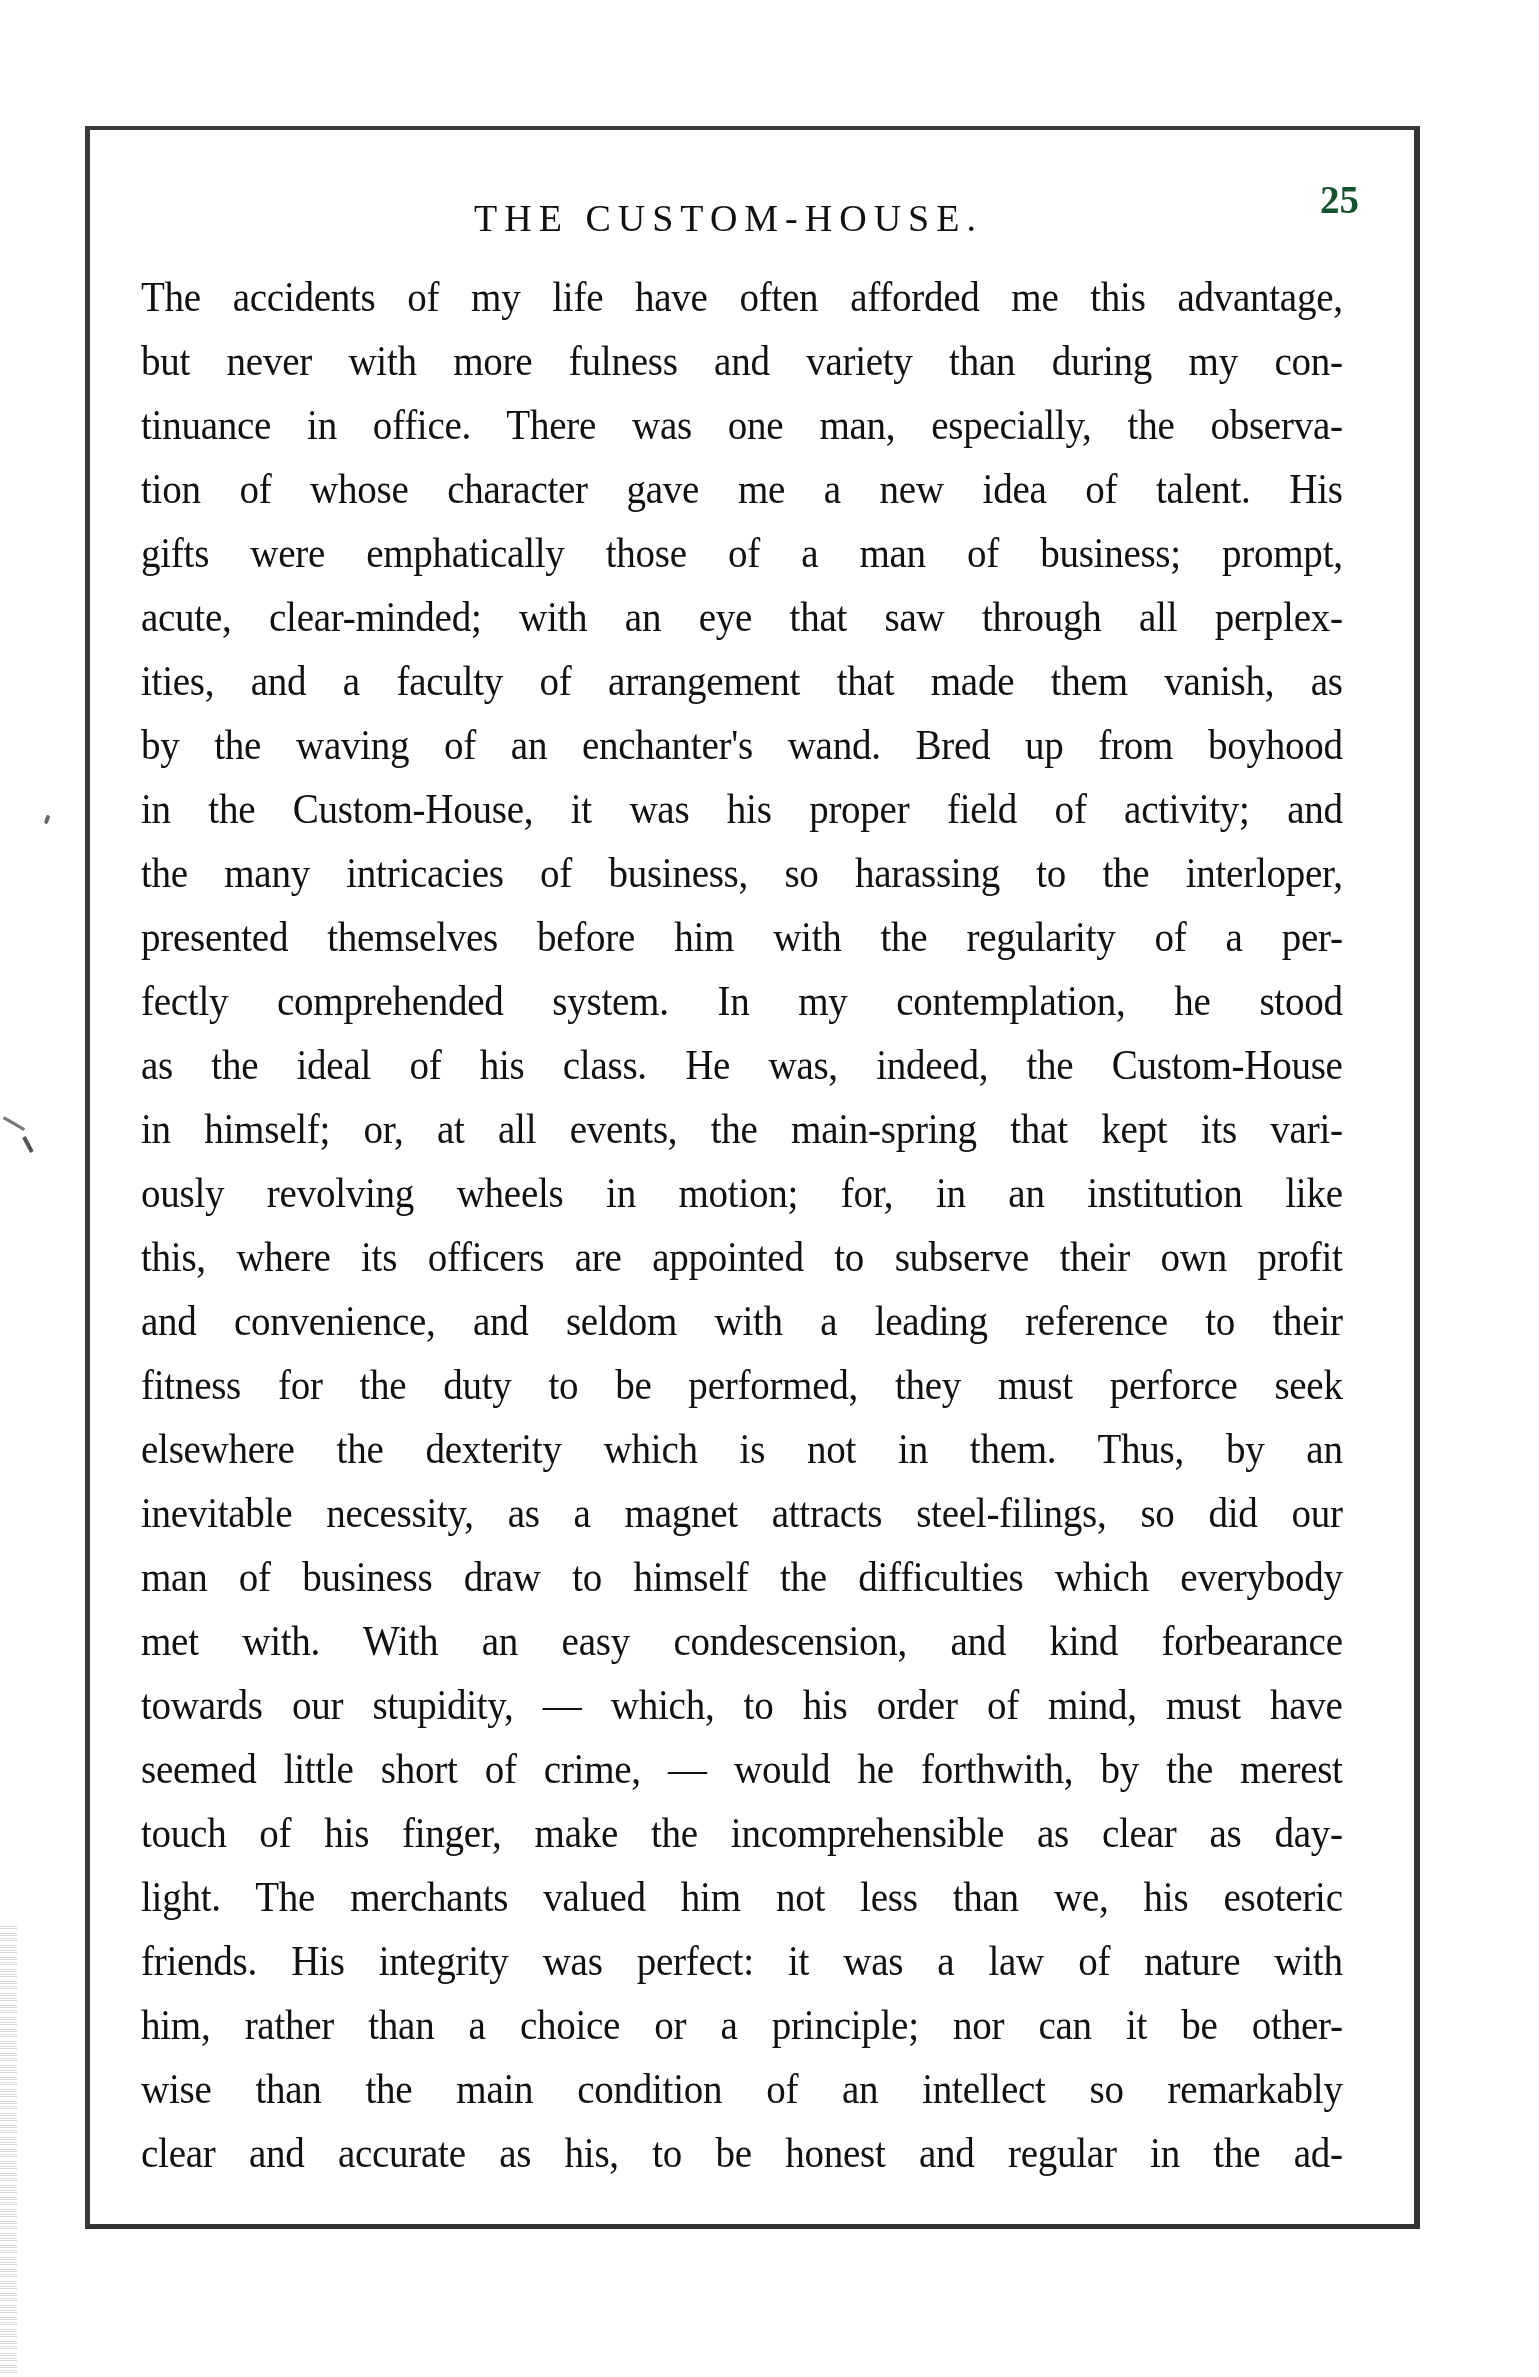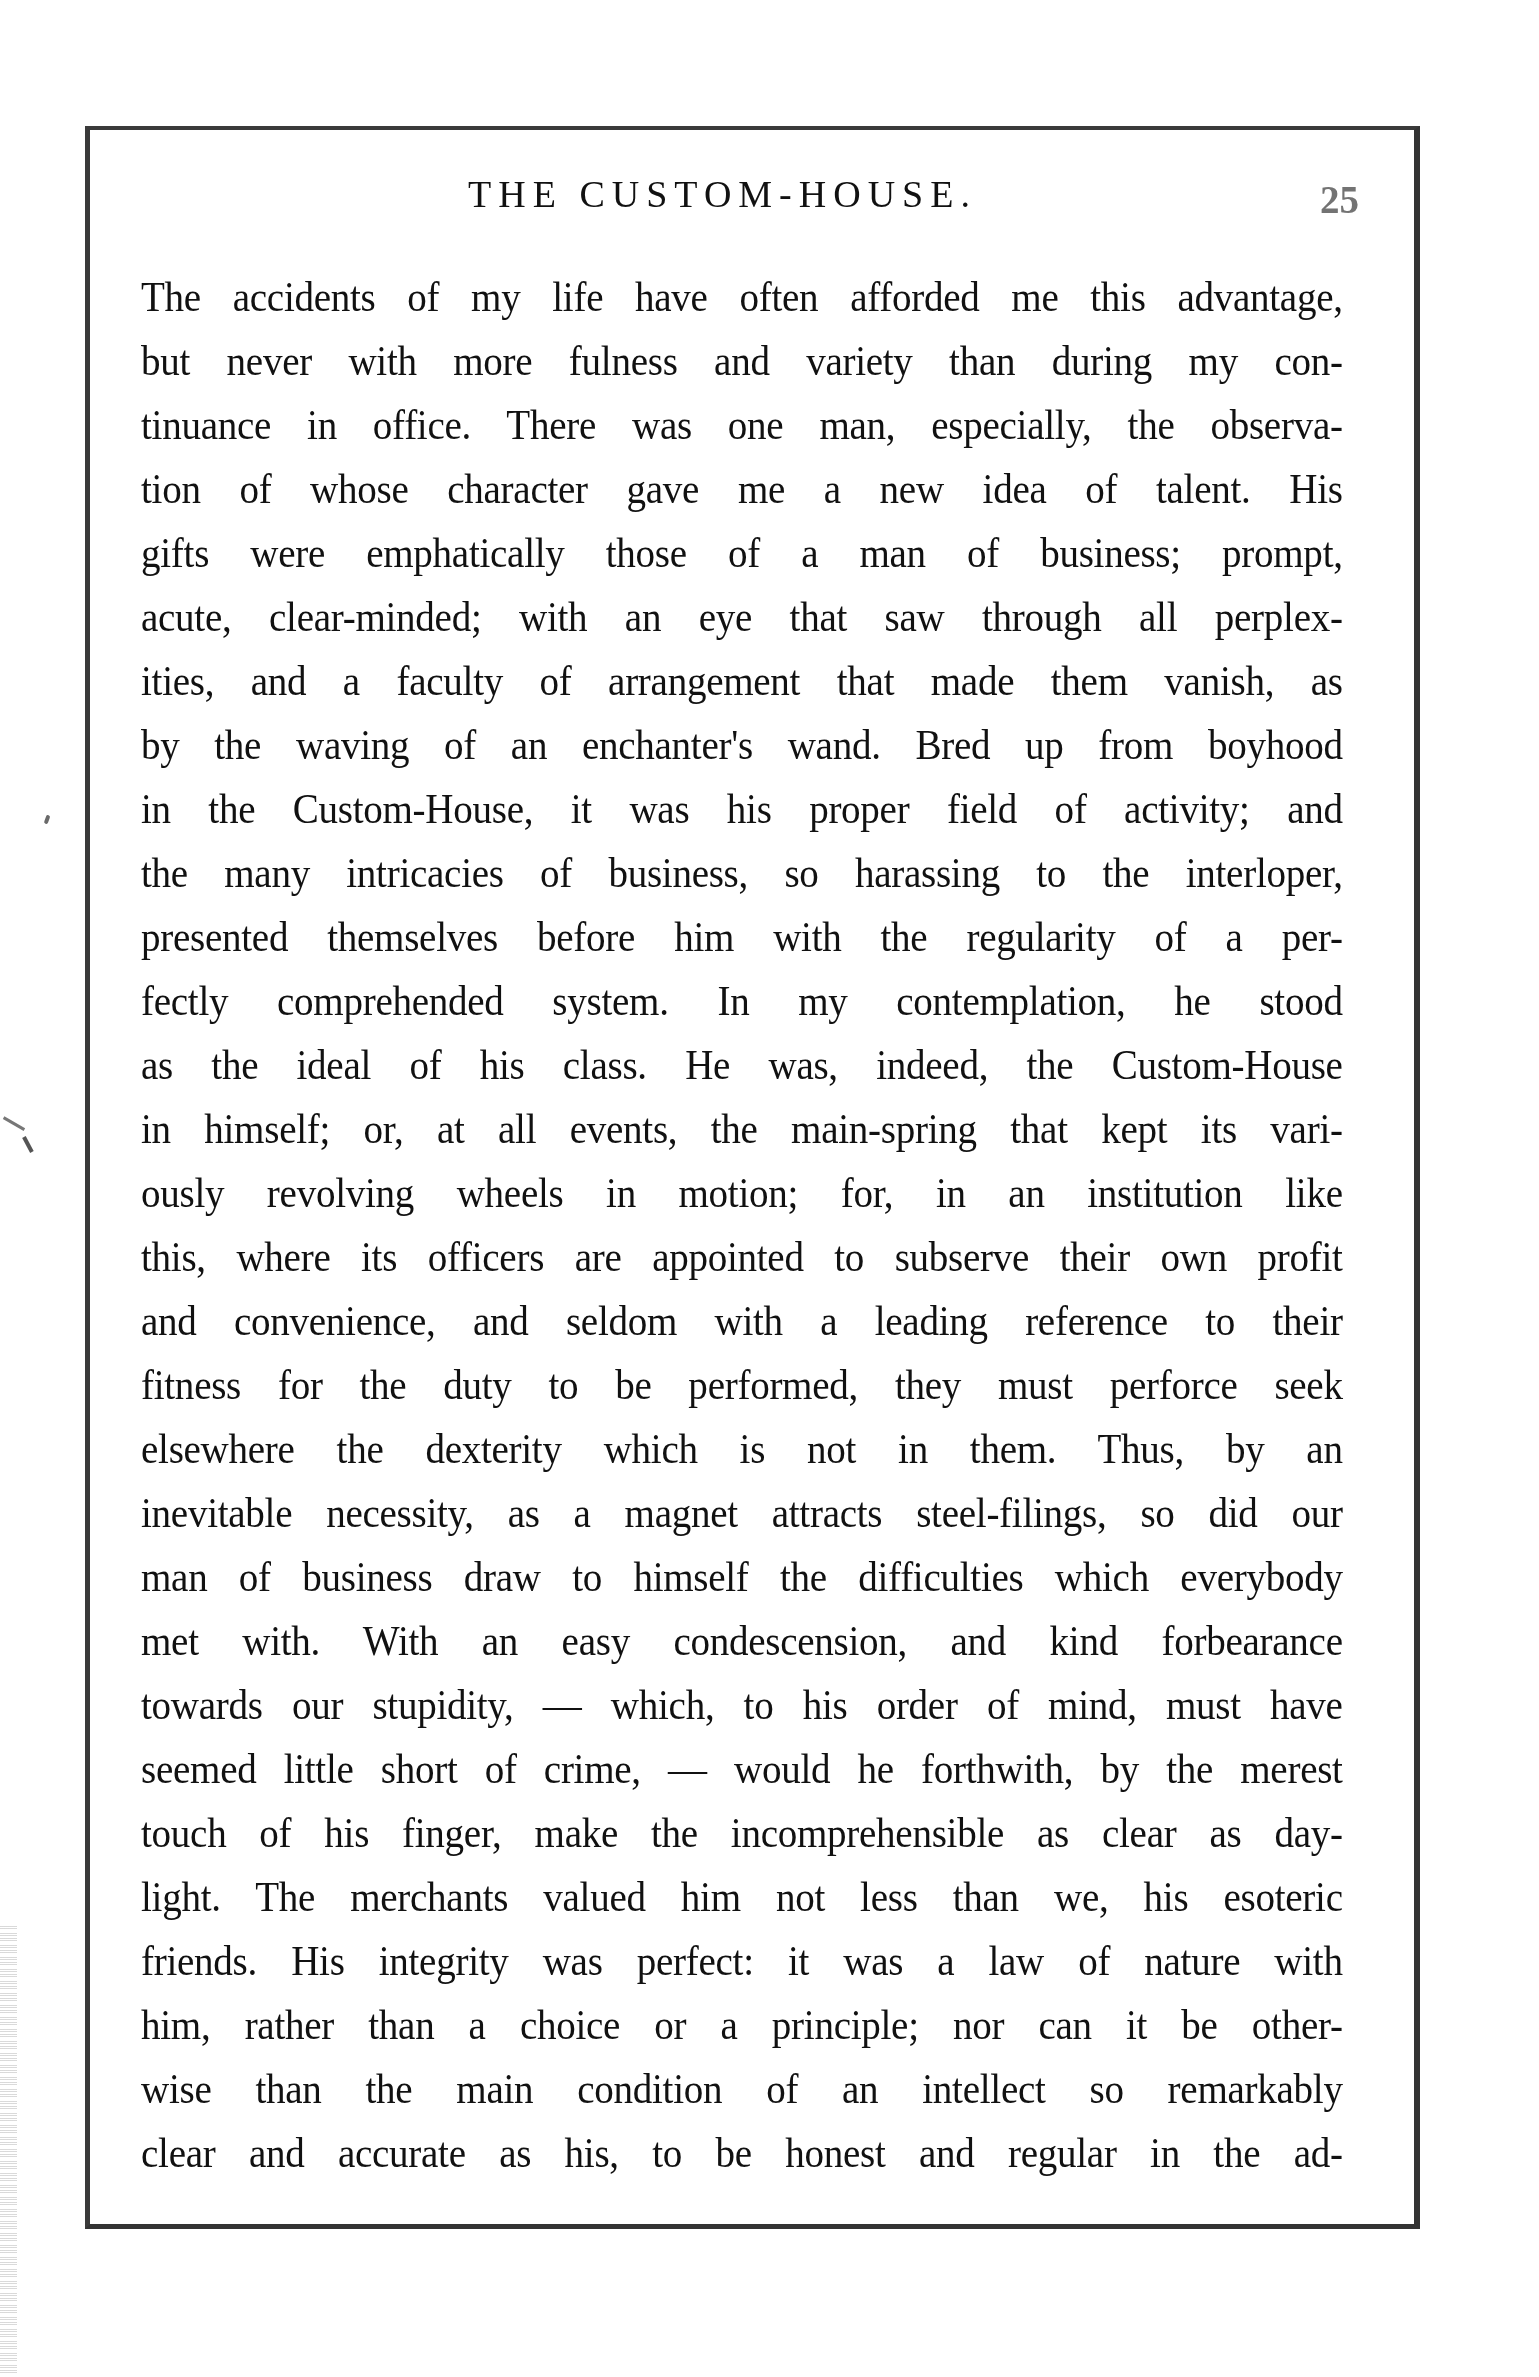--- a/index.html
+++ b/index.html
@@ -29,36 +29,37 @@
     }
     .running-head {
       position: absolute;
       top: 167px;
       left: 157px;
       width: 1202px;
       height: 55px;
     }
     .running-title {
       position: absolute;
-      left: 0;
+      left: 6px;
       width: 1131px;
       text-align: center;
       font-size: 38px;
       letter-spacing: 7px;
       line-height: 55px;
       color: #111;
+      margin-top: 24px;
     }
     .page-number {
       position: absolute;
       right: 0;
       top: 4.7px;
       font-size: 39px;
       font-weight: bold;
       line-height: 55px;
-      color: #737373;
+      color: #14532d;
     }
     .body-text {
       position: absolute;
       left: 141px;
       top: 265px;
       width: 1202px;
     }
     .line {
       display: block;
       height: 64px;

